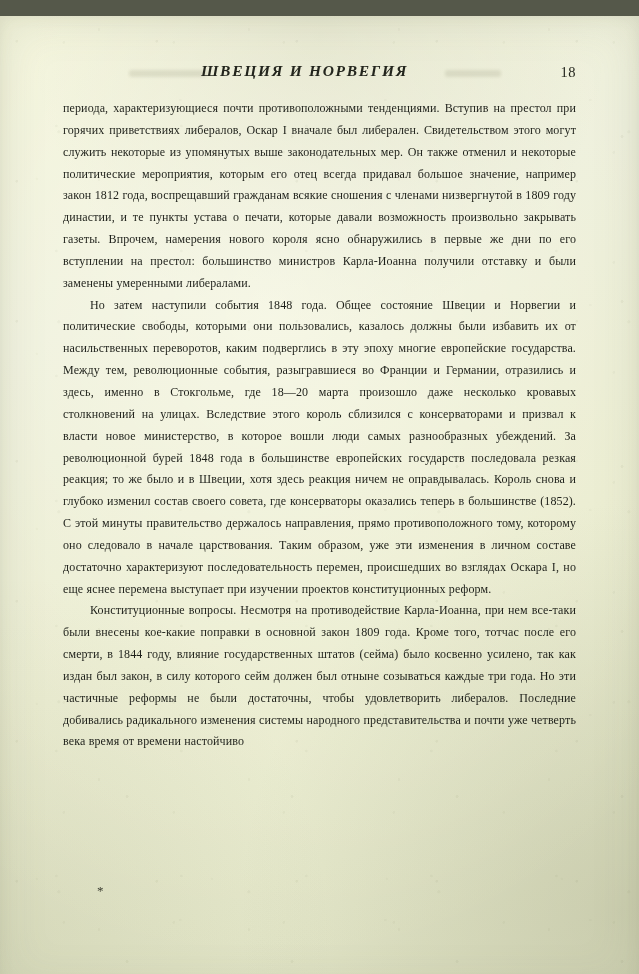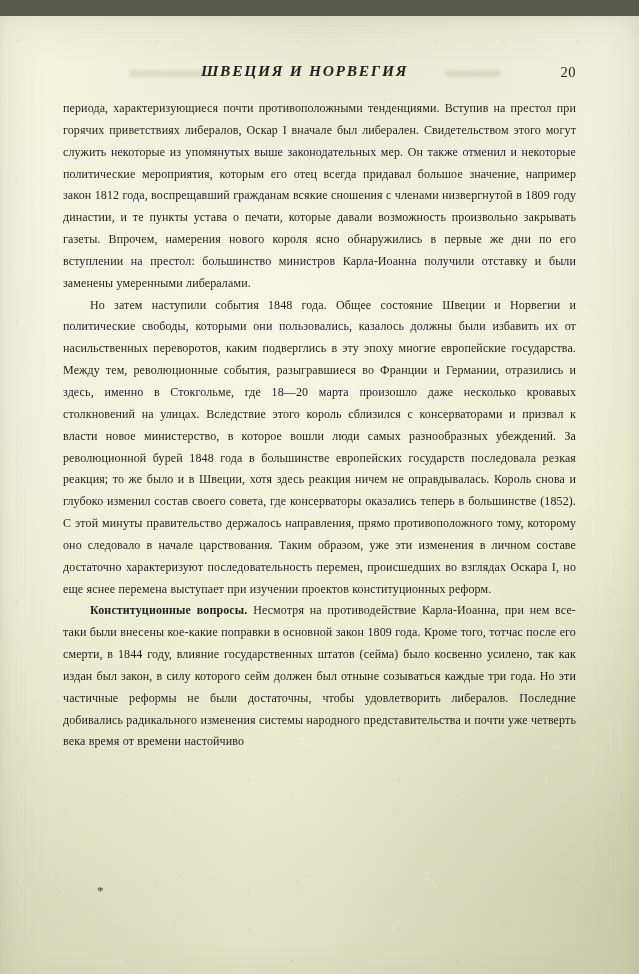--- a/index.html
+++ b/index.html
@@ -113,41 +113,41 @@
     word-spacing: 0.2px;
     hyphens: manual;
   }
 
   .para {
     margin: 0;
     text-indent: 27px;
   }
   .para.first { text-indent: 0; }
 
-  .run-bold { font-weight: bold; }
+  .run-bold { font-weight: normal; }
 
   .footmark {
     position: absolute;
     left: 97px;
     top: 868px;
     font-size: 13px;
     color: #3a3c30;
     line-height: 1;
   }
 </style>
 </head>
 <body>
 
 <div class="page">
 
   <div class="content">
 
     <div class="runhead">
       <div class="runhead-title">ШВЕЦИЯ И НОРВЕГИЯ</div>
-      <div class="runhead-folio">20</div>
+      <div class="runhead-folio">18</div>
     </div>
 
     <div class="body-text">
 
       <p class="para first">периода, характеризующиеся почти противоположными тенденциями. Вступив на престол при горячих приветствиях либералов, Оскар I вначале был либерален. Свидетельством этого могут служить некоторые из упомянутых выше законодательных мер. Он также отменил и некоторые политические мероприятия, которым его отец всегда придавал большое значение, например закон 1812 года, воспрещавший гражданам всякие сношения с членами низвергнутой в 1809 году династии, и те пункты устава о печати, которые давали возможность произвольно закрывать газеты. Впрочем, намерения нового короля ясно обнаружились в первые же дни по его вступлении на престол: большинство министров Карла-Иоанна получили отставку и были заменены умеренными либералами.</p>
 
       <p class="para">Но затем наступили события 1848 года. Общее состояние Швеции и Норвегии и политические свободы, которыми они пользовались, казалось должны были избавить их от насильственных переворотов, каким подверглись в эту эпоху многие европейские государства. Между тем, революционные события, разыгравшиеся во Франции и Германии, отразились и здесь, именно в Стокгольме, где 18—20 марта произошло даже несколько кровавых столкновений на улицах. Вследствие этого король сблизился с консерваторами и призвал к власти новое министерство, в которое вошли люди самых разнообразных убеждений. За революционной бурей 1848 года в большинстве европейских государств последовала резкая реакция; то же было и в Швеции, хотя здесь реакция ничем не оправдывалась. Король снова и глубоко изменил состав своего совета, где консерваторы оказались теперь в большинстве (1852). С этой минуты правительство держалось направления, прямо противоположного тому, которому оно следовало в начале царствования. Таким образом, уже эти изменения в личном составе достаточно характеризуют последовательность перемен, происшедших во взглядах Оскара I, но еще яснее перемена выступает при изучении проектов конституционных реформ.</p>
 
       <p class="para"><span class="run-bold">Конституционные вопросы.</span><span> Несмотря на противодействие Карла-Иоанна, при нем все-таки были внесены кое-какие поправки в основной закон 1809 года. Кроме того, тотчас после его смерти, в 1844 году, влияние государственных штатов (сейма) было косвенно усилено, так как издан был закон, в силу которого сейм должен был отныне созываться каждые три года. Но эти частичные реформы не были достаточны, чтобы удовлетворить либералов. Последние добивались радикального изменения системы народного представительства и почти уже четверть века время от времени настойчиво</span></p>
 

